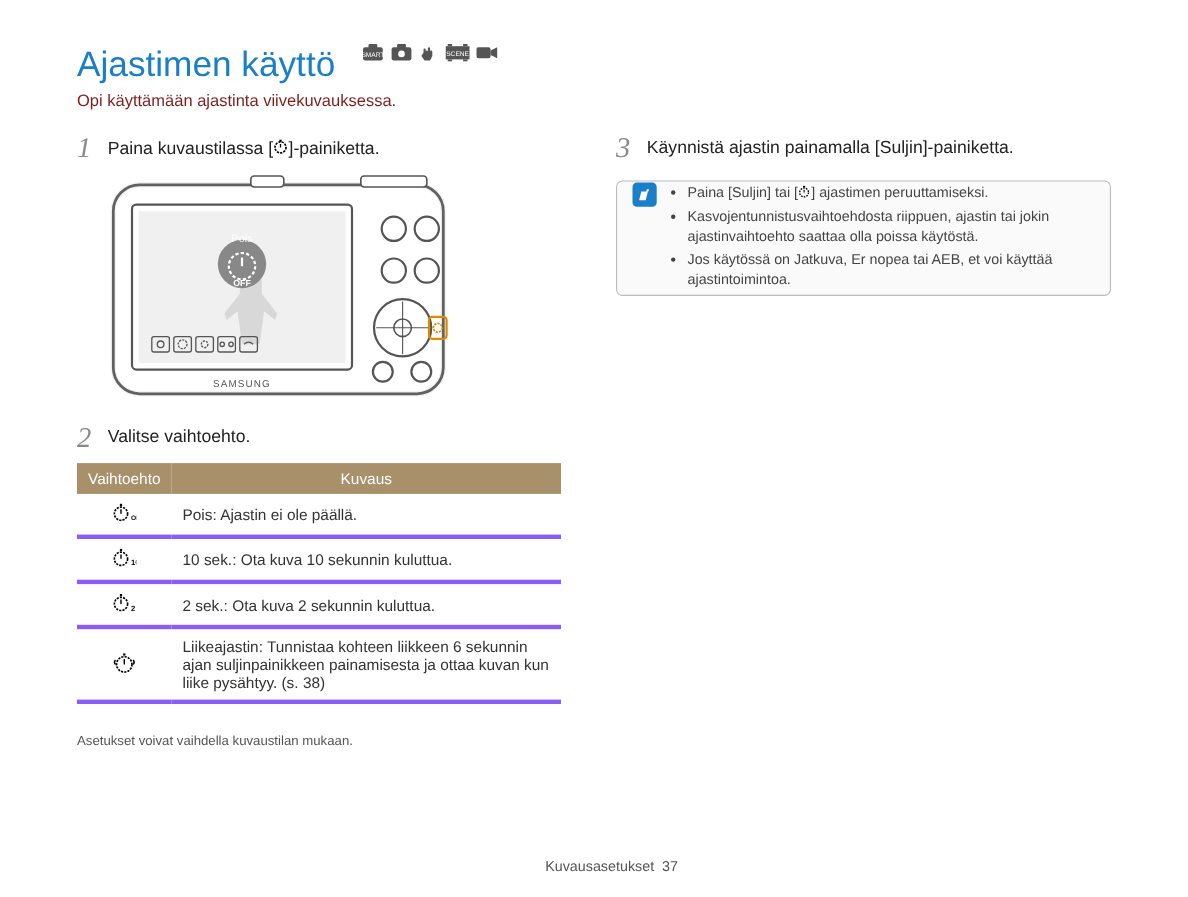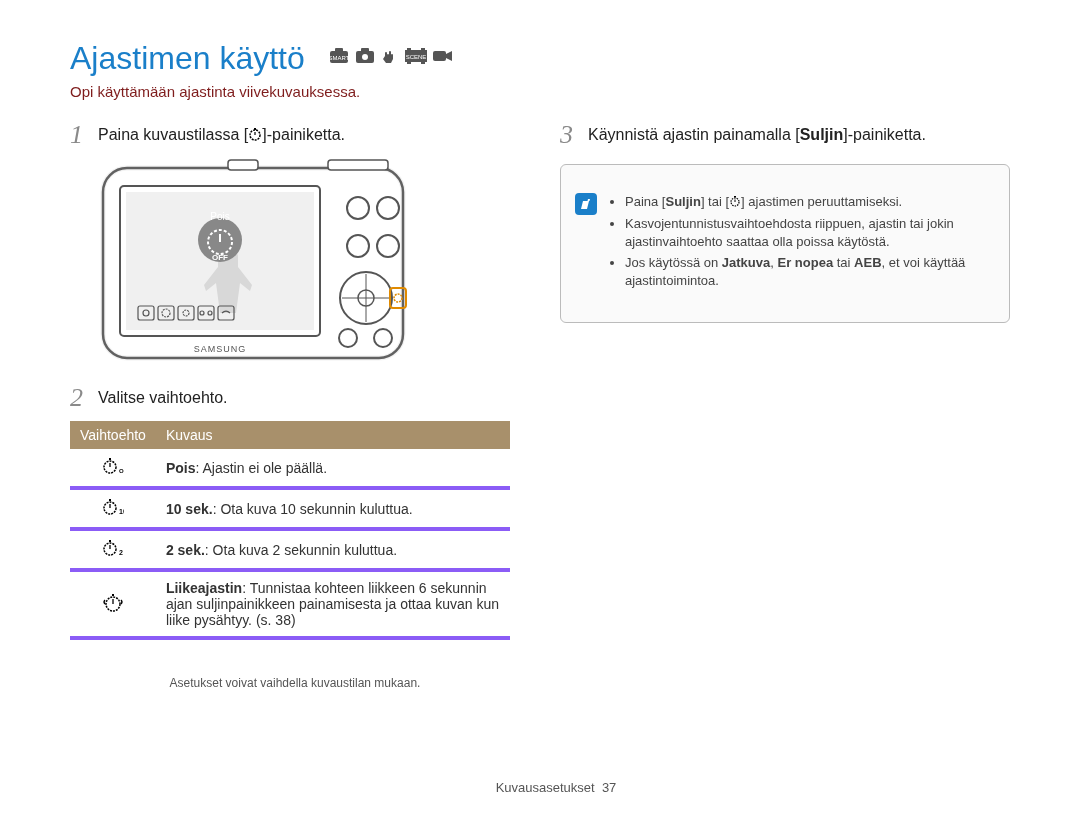--- a/index.html
+++ b/index.html
@@ -10,21 +10,21 @@
     width: 1080px;
     height: 815px;
     box-sizing: border-box;
     padding: 40px 70px 0 70px;
     color: #333;
     font-size: 14px;
     position: relative;
   }
   .title-row {
     display: flex;
-    align-items: center;
+    align-items: flex-start;
     gap: 24px;
     margin-bottom: 6px;
   }
   .title-text {
     color: #1a7fc9;
     font-size: 32px;
     font-weight: normal;
   }
   .title-icons {
     display:flex;
@@ -65,52 +65,51 @@
   .table {
     width: 440px;
     border-collapse: collapse;
     margin-top: 8px;
     font-size: 14px;
   }
   .table th {
     background:#a8906b;
     color:#fff;
     font-weight:normal;
-    text-align:left;
+    text-align:center;
     padding:6px 10px;
     font-size:14px;
   }
   .table td {
     border-bottom:4px solid #8b5cf6;
     padding:8px 10px;
     vertical-align: middle;
   }
   .icon-cell {
     text-align:center;
     width:60px;
   }
   .foot-left {
     font-size:12px;
     color:#555;
-    margin-top:36px;
-    text-align:center;
+    margin-top:26px;
   }
   .bullet-list {
     list-style: disc;
     padding-left: 20px;
     margin: 4px 0 0 0;
     font-size:14px;
     color:#333;
   }
   .note-box {
     border:1px solid #bbb;
     border-radius:6px;
     display:flex;
     gap:10px;
-    padding:28px 14px;
+    padding:1px 14px;
     margin-top:16px;
     background:#fafafa;
     font-size:13px;
     color:#444;
   }
   .note-icon {
     background:#1a7fc9;
     color:#fff;
     width:22px;
     height:22px;
@@ -133,21 +132,21 @@
   }
   .pagefoot {
     position:absolute;
     bottom:20px;
     width:100%;
     left:16px;
     text-align:center;
     font-size:13px;
     color:#555;
   }
-  b { font-weight:bold; }
+  b { font-weight:normal; }
 </style>
 </head>
 <body>
 
 <div class="title-row">
   <span class="title-text">Ajastimen käyttö</span>
   <span class="title-icons">
     <span class="glyph">
       <svg width="20" height="16" viewBox="0 0 20 16">
           <rect x="1" y="3" width="18" height="12" rx="2" fill="#555"></rect>

